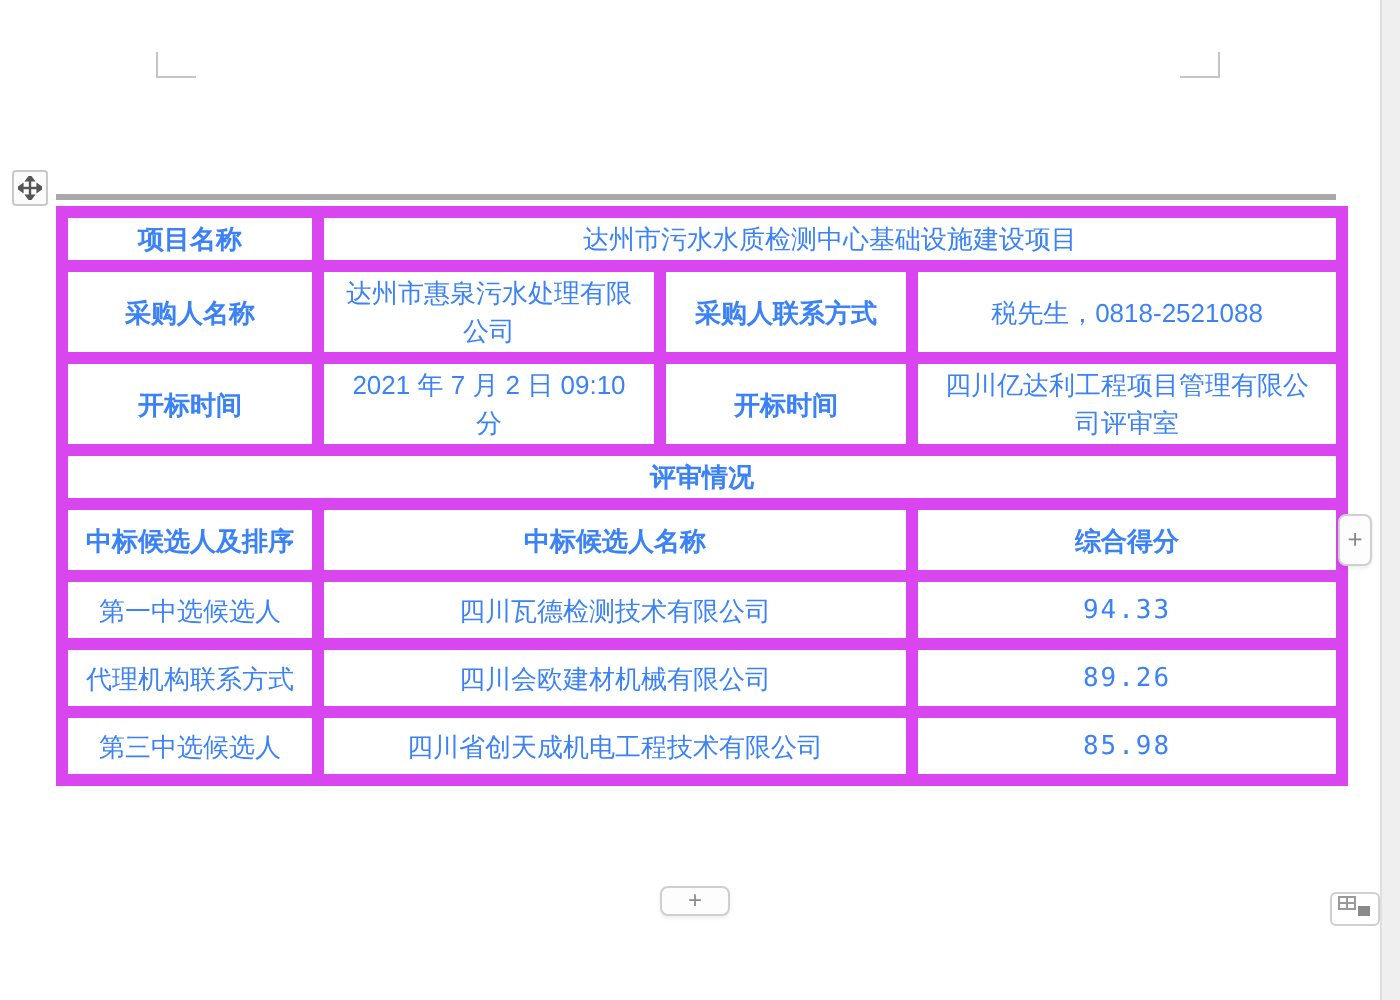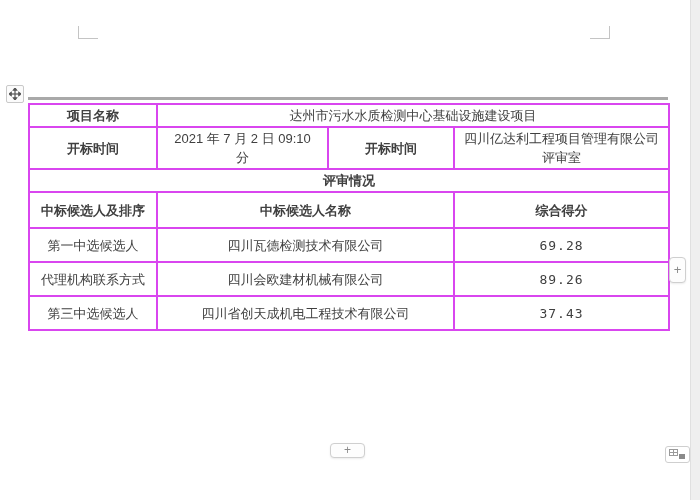--- a/index.html
+++ b/index.html
@@ -45,25 +45,25 @@
     position: absolute; left: 28px; top: 97px; width: 640px; height: 3px;
     background: #a9a9a9;
   }
 
   
   table.announcement {
     position: absolute; left: 28px; top: 103px; width: 640px;
     border-collapse: collapse; table-layout: fixed;
   }
   table.announcement td {
-    border: 2px solid #d946ef;
+    border: 6px solid #d946ef;
     text-align: center; vertical-align: middle;
     font-size: 13px; line-height: 19px;
     padding: 1px 9px;
-    color: #404040;
+    color: #3b82f6;
     overflow: hidden;
   }
   td.lbl { font-weight: bold; }
   td.col4 { padding: 1px 16px; }
   td.section { font-weight: bold; margin-left: 20px; }
   td.score { font-family: "DejaVu Sans Mono", "Liberation Mono", monospace; font-size: 12px; letter-spacing: 1px; }
 
   
   .add-col-btn {
     position: absolute; left: 669px; top: 257px; width: 17px; height: 26px;
@@ -118,47 +118,53 @@
         <col style="width:171px">
         <col style="width:126px">
         <col style="width:215px">
     </colgroup>
     <tbody>
       <tr style="height:23px">
         <td class="lbl">项目名称</td>
         <td colspan="3">达州市污水水质检测中心基础设施建设项目</td>
       </tr>
       <tr style="height:36px">
+        <td class="lbl">采购人名称</td>
+        <td>达州市惠泉污水处理有限公司</td>
+        <td class="lbl">采购人联系方式</td>
+        <td class="col4">税先生，0818-2521088</td>
+      </tr>
+      <tr style="height:36px">
         <td class="lbl">开标时间</td>
         <td>2021 年 7 月 2 日 09:10 分</td>
         <td class="lbl">开标时间</td>
         <td class="col4">四川亿达利工程项目管理有限公司评审室</td>
       </tr>
       <tr style="height:21px">
         <td colspan="4" class="section">评审情况</td>
       </tr>
       <tr style="height:36px">
         <td class="lbl">中标候选人及排序</td>
         <td colspan="2" class="lbl">中标候选人名称</td>
         <td class="lbl">综合得分</td>
       </tr>
       <tr style="height:34px">
         <td>第一中选候选人</td>
         <td colspan="2">四川瓦德检测技术有限公司</td>
-        <td class="score">69.28</td>
+        <td class="score">94.33</td>
       </tr>
       <tr style="height:34px">
         <td>代理机构联系方式</td>
         <td colspan="2">四川会欧建材机械有限公司</td>
         <td class="score">89.26</td>
       </tr>
       <tr style="height:34px">
         <td>第三中选候选人</td>
         <td colspan="2">四川省创天成机电工程技术有限公司</td>
-        <td class="score">37.43</td>
+        <td class="score">85.98</td>
       </tr>
     </tbody>
   </table>
 
   <div class="add-col-btn">+</div>
   <div class="add-row-btn">+</div>
 
   <div class="table-tools-btn">
     <span>
       <svg width="17" height="11" viewBox="0 0 17 11">

